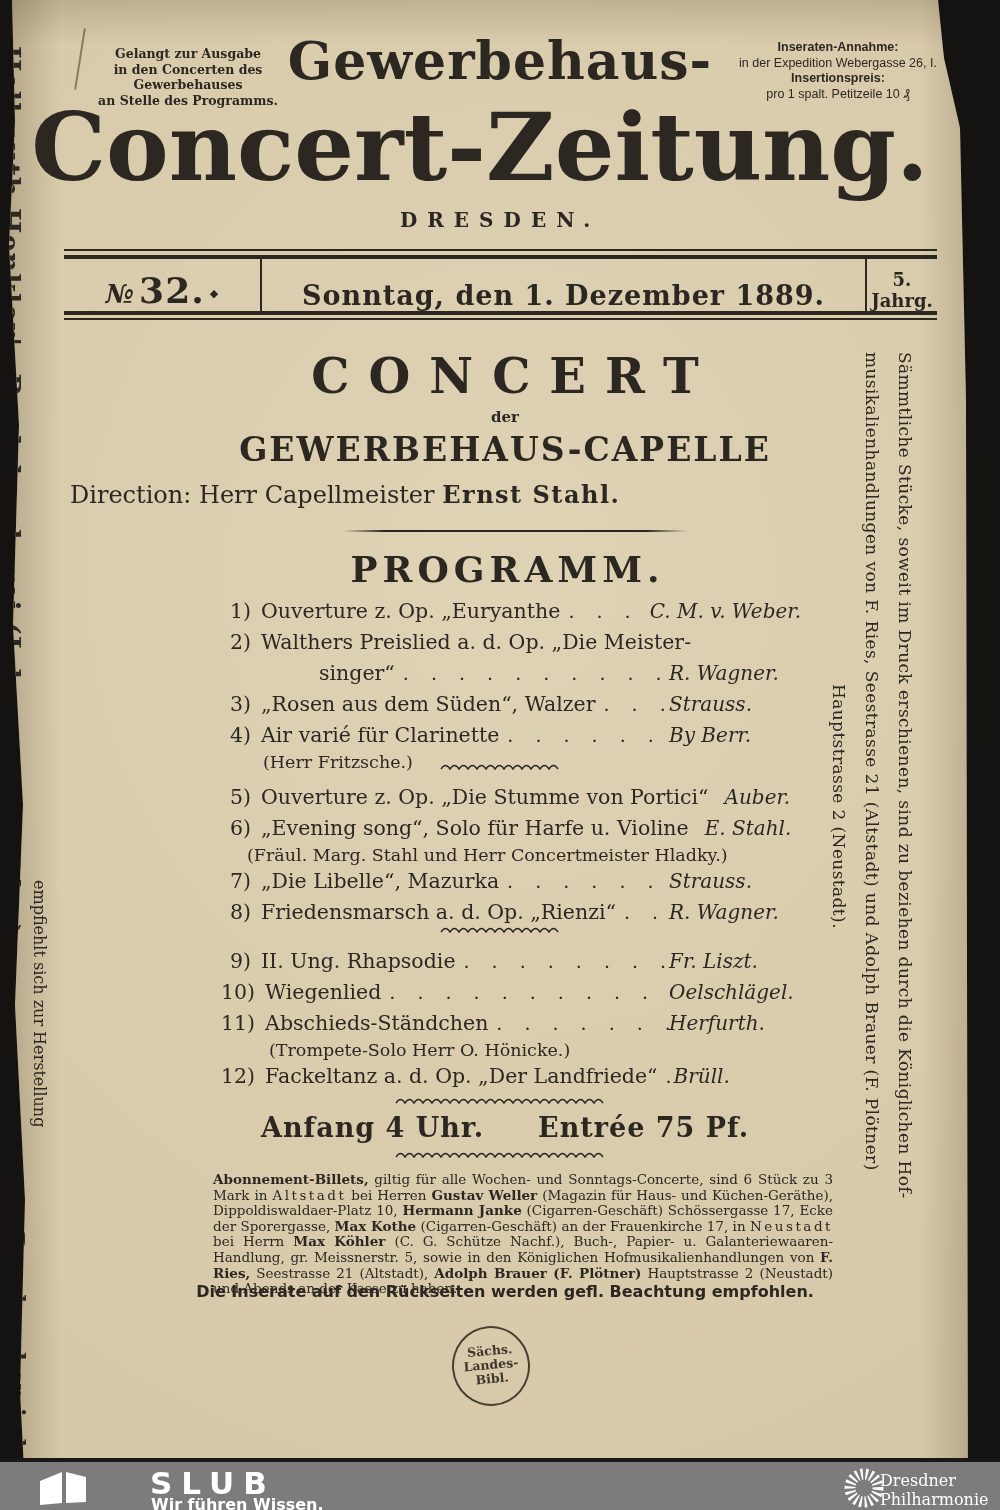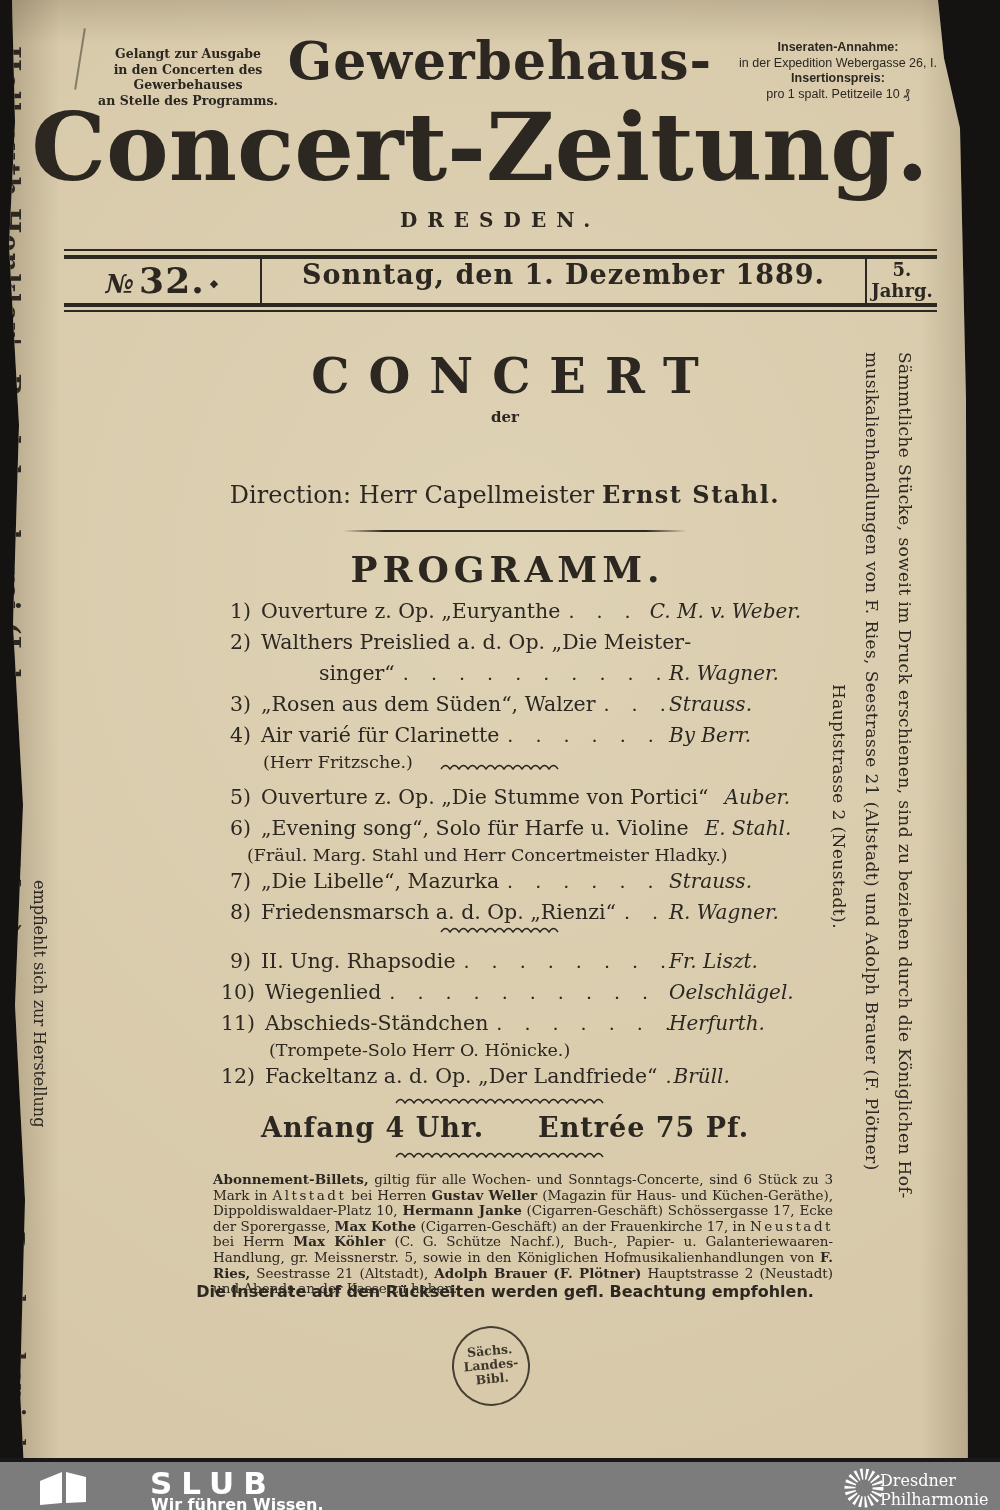--- a/index.html
+++ b/index.html
@@ -36,36 +36,36 @@
   .mast2{position:absolute;left:0;right:40px;top:92px;text-align:center;
     font-size:94px;font-weight:bold;letter-spacing:0px;white-space:nowrap;}
   .city{position:absolute;left:70px;right:70px;top:208px;text-align:center;
     font-size:20px;font-weight:bold;letter-spacing:10px;}
 
   
   .issue{position:absolute;left:64px;top:249px;width:873px;}
   .rule-thin{height:2px;background:var(--ink);}
   .rule-thick{height:4px;background:var(--ink);}
   .issue .gap4{height:4px;} .issue .gap3{height:3px;}
-  .issue-row{display:flex;align-items:flex-start;height:44px;}
+  .issue-row{display:flex;align-items:flex-end;height:52px;}
   .cell-no{width:196px;text-align:center;white-space:nowrap;}
   .no-sym{font-style:italic;font-size:26px;font-weight:bold;}
   .no-val{font-size:36px;font-weight:bold;letter-spacing:1px;}
   .no-orn{font-size:11px;vertical-align:6px;}
   .vsep{width:2px;align-self:stretch;background:var(--ink);}
   .cell-date{flex:1;text-align:center;font-size:27px;font-weight:bold;letter-spacing:1px;}
   .cell-vol{width:70px;text-align:center;font-size:18px;font-weight:bold;}
 
   
   .c-title{position:absolute;left:70px;right:60px;top:336px;text-align:center;
     font-size:48px;font-weight:bold;letter-spacing:19px;text-indent:19px;margin-top:12px;}
   .c-der{position:absolute;left:70px;right:60px;top:408px;text-align:center;font-size:15px;font-weight:bold;}
   .c-ens{position:absolute;left:70px;right:60px;top:430px;text-align:center;
     font-size:33px;font-weight:bold;letter-spacing:2px;}
-  .c-dir{position:absolute;left:70px;right:60px;top:480px;text-align:center;font-size:24px;}
+  .c-dir{position:absolute;left:70px;right:60px;top:480px;text-align:left;font-size:24px;}
   .c-dir .name{font-weight:bold;letter-spacing:1.5px;}
   .hr-short{position:absolute;left:343px;top:530px;width:344px;height:2px;
     background:linear-gradient(to right,transparent,var(--ink) 12%,var(--ink) 88%,transparent);}
 
   
   .p-head{position:absolute;left:70px;right:60px;top:548px;text-align:center;
     font-size:36px;font-weight:bold;letter-spacing:5px;text-indent:5px;}
   .plist{position:absolute;left:221px;width:580px;font-size:20.5px;}
   .g1{top:596px;} .g2{top:782px;} .g3{top:946px;}
   .prow{display:flex;align-items:baseline;line-height:31px;height:31px;}
@@ -147,20 +147,21 @@
       <div class="vsep"></div>
       <div class="cell-vol">5. Jahrg.</div>
     </div>
     <div class="rule-thick"></div>
     <div class="gap3"></div>
     <div class="rule-thin"></div>
   </div>
 
   <div class="c-title">CONCERT</div>
   <div class="c-der">der</div>
+  <div class="c-ens">GEWERBEHAUS-CAPELLE</div>
   <div class="c-dir">
     <span>Direction:  Herr Capellmeister </span><span class="name">Ernst Stahl.</span>
   </div>
   <div class="hr-short"></div>
 
   <div class="p-head">PROGRAMM.</div>
   <div class="plist g1" id="pg1">
       <div class="prow">
         <span class="pnum">1)</span>
         <span class="ptitle">Ouverture z. Op. „Euryanthe</span>

